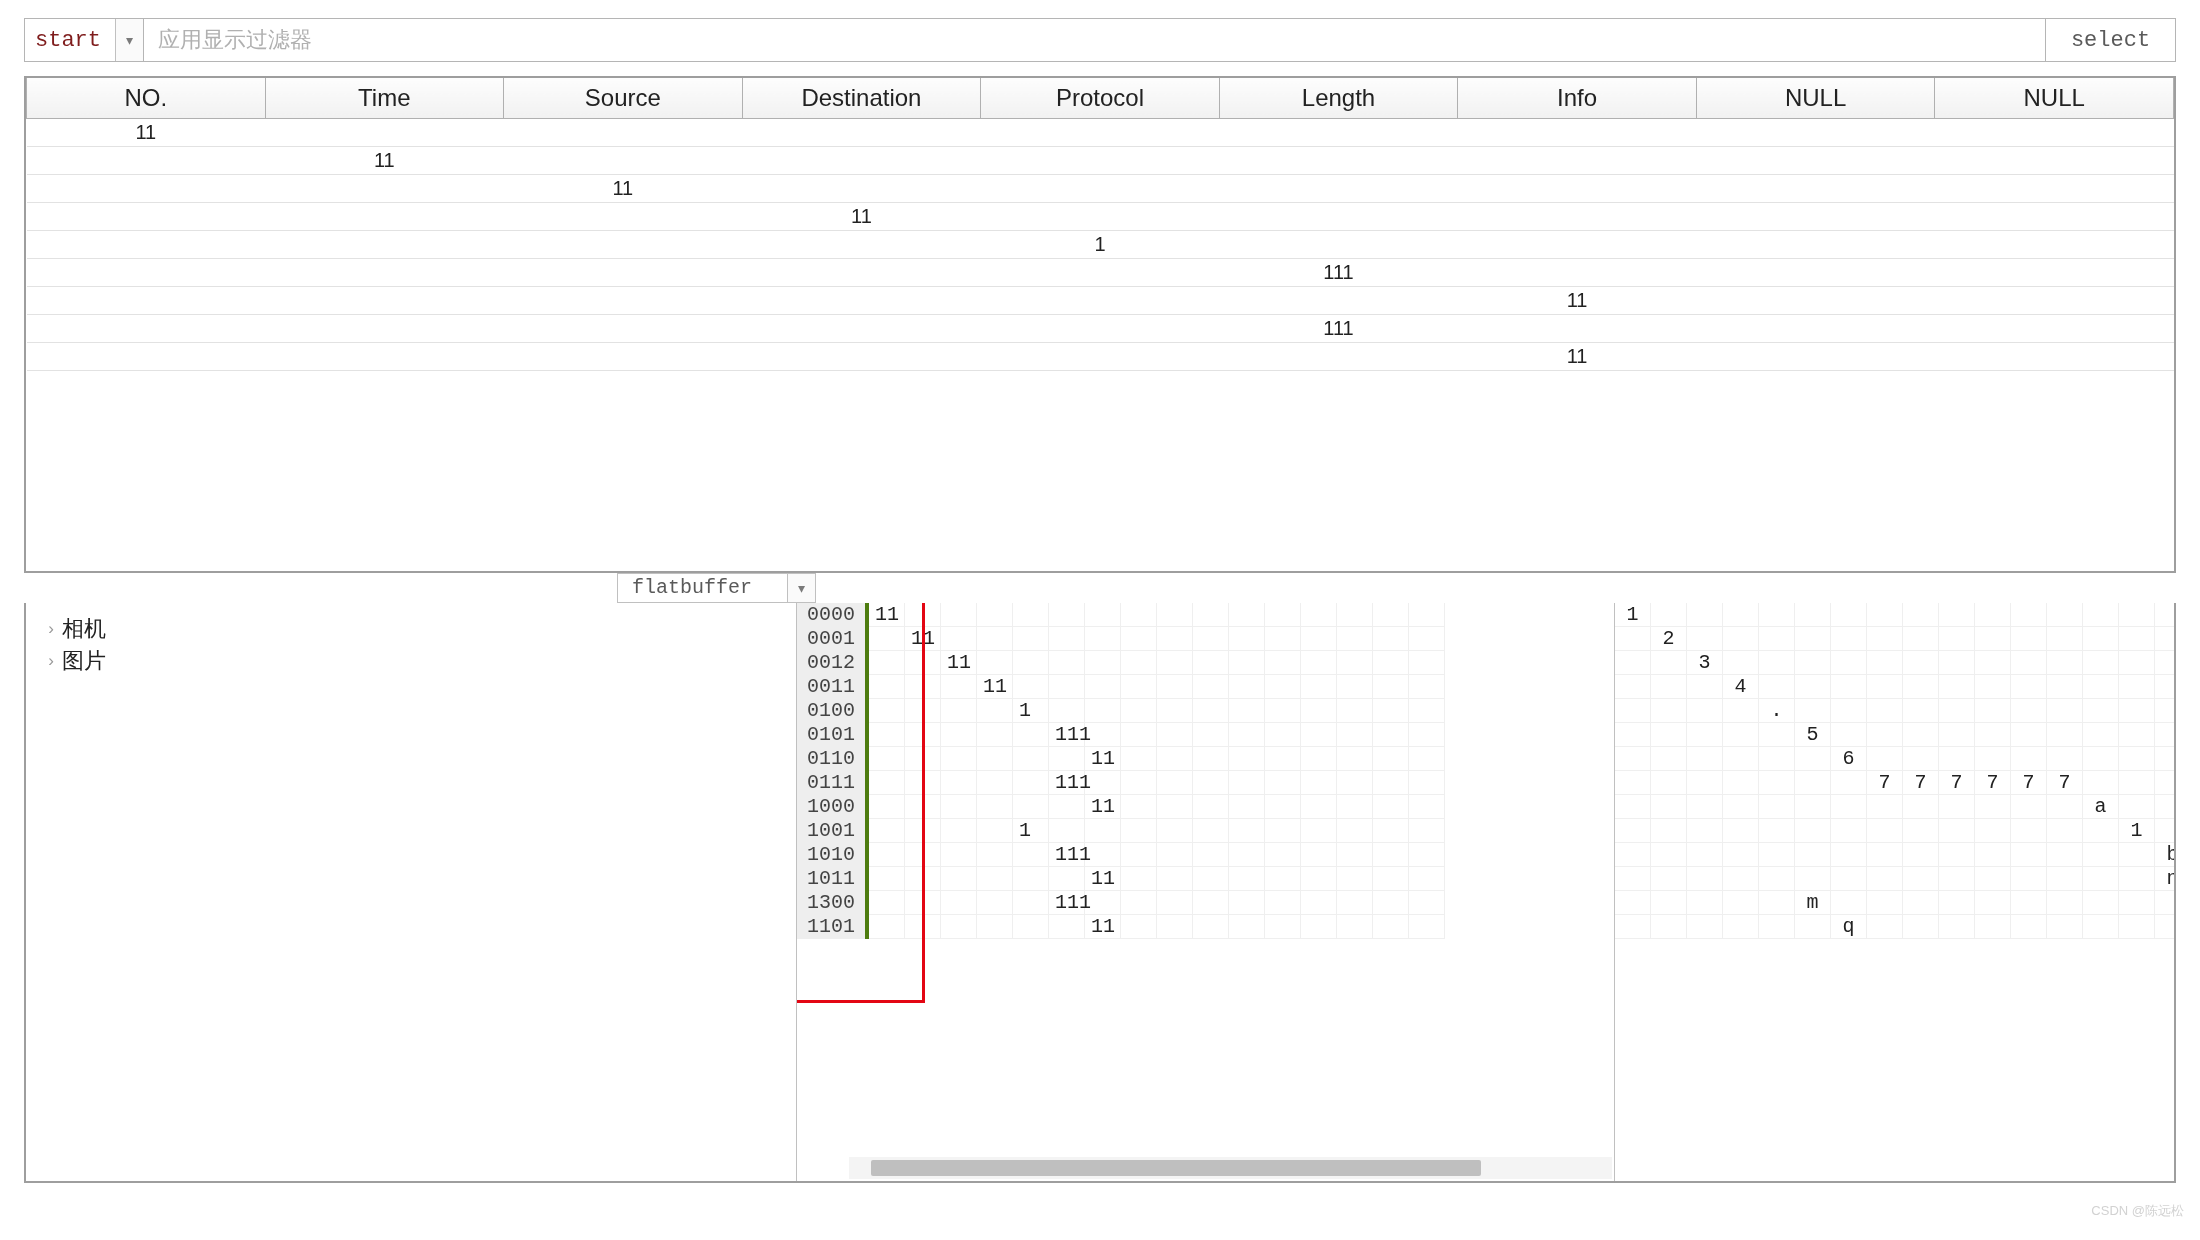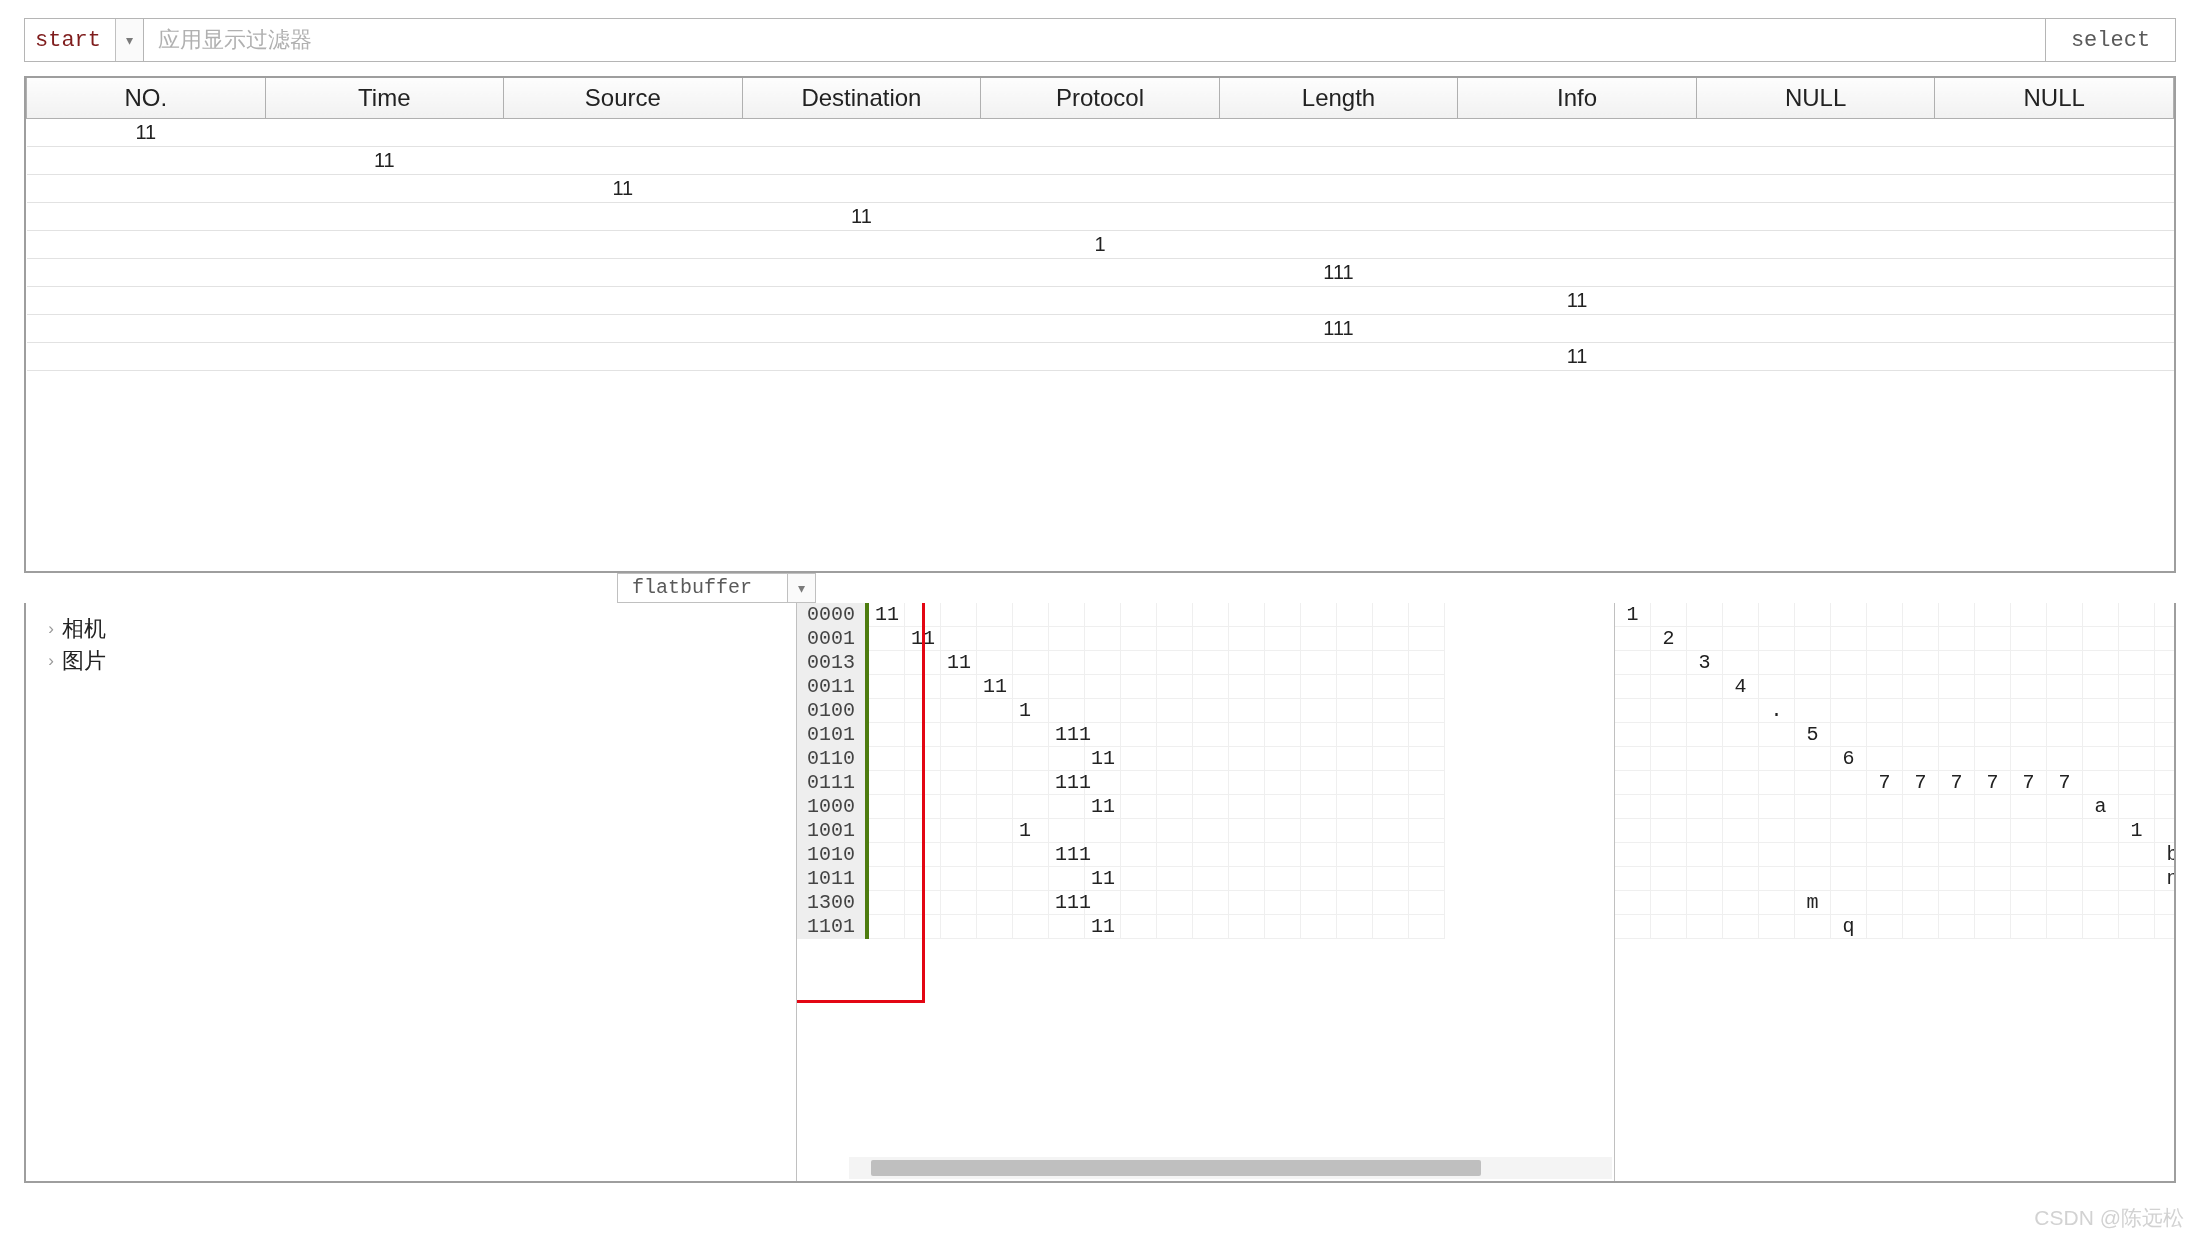--- a/index.html
+++ b/index.html
@@ -44,21 +44,21 @@
     .ascii-cell { border-right: 1px solid #efefef; border-bottom: 1px solid #efefef; text-align: center; }
 
     
     .red-rect { position: absolute; border: 3px solid #e30613; pointer-events: none; }
 
     
     .hscroll { position: absolute; left: 52px; right: 2px; bottom: 2px; height: 22px; background: #f4f4f4; }
     .hscroll-thumb { position: absolute; top: 3px; height: 16px; background: #bfbfbf; border-radius: 2px; }
 
     
-    .wm { position: fixed; right: 16px; bottom: 8px; font-size: 21px; color: #d2d2d2; font-family: Arial, "Microsoft YaHei", sans-serif; margin-top: 10px; }
+    .wm { position: fixed; right: 16px; bottom: 20px; font-size: 13px; color: #d2d2d2; font-family: Arial, "Microsoft YaHei", sans-serif; margin-top: 10px; }
 
     .chev { font-size: 14px; }
   </style>
 </head>
 <body>
 
 <div class="root">
 
   <div class="toolbar">
     <div class="combo-left">
@@ -252,21 +252,21 @@
               <div class="hex-byte"></div>
               <div class="hex-byte"></div>
               <div class="hex-byte"></div>
               <div class="hex-byte"></div>
               <div class="hex-byte"></div>
               <div class="hex-byte"></div>
               <div class="hex-byte"></div>
             </div>
           </div>
           <div class="hex-row">
-            <div class="hex-offset">0013</div>
+            <div class="hex-offset">0012</div>
             <div class="hex-bytes">
               <div class="hex-byte"></div>
               <div class="hex-byte"></div>
               <div class="hex-byte">11</div>
               <div class="hex-byte"></div>
               <div class="hex-byte"></div>
               <div class="hex-byte"></div>
               <div class="hex-byte"></div>
               <div class="hex-byte"></div>
               <div class="hex-byte"></div>

